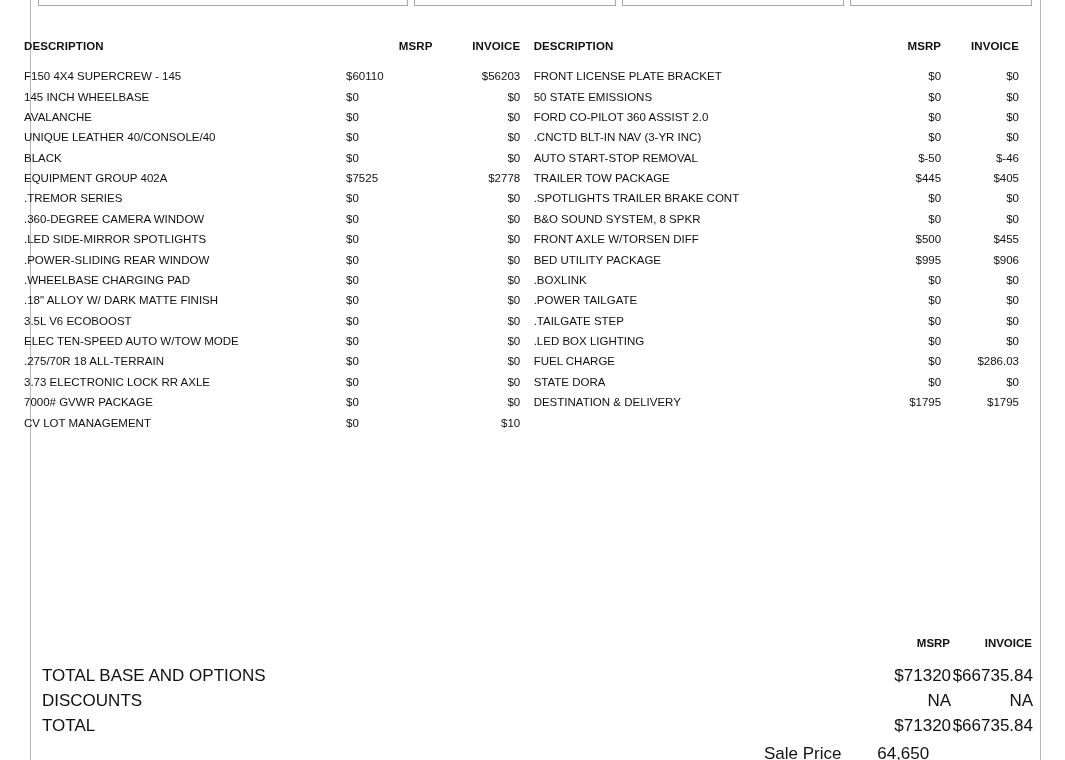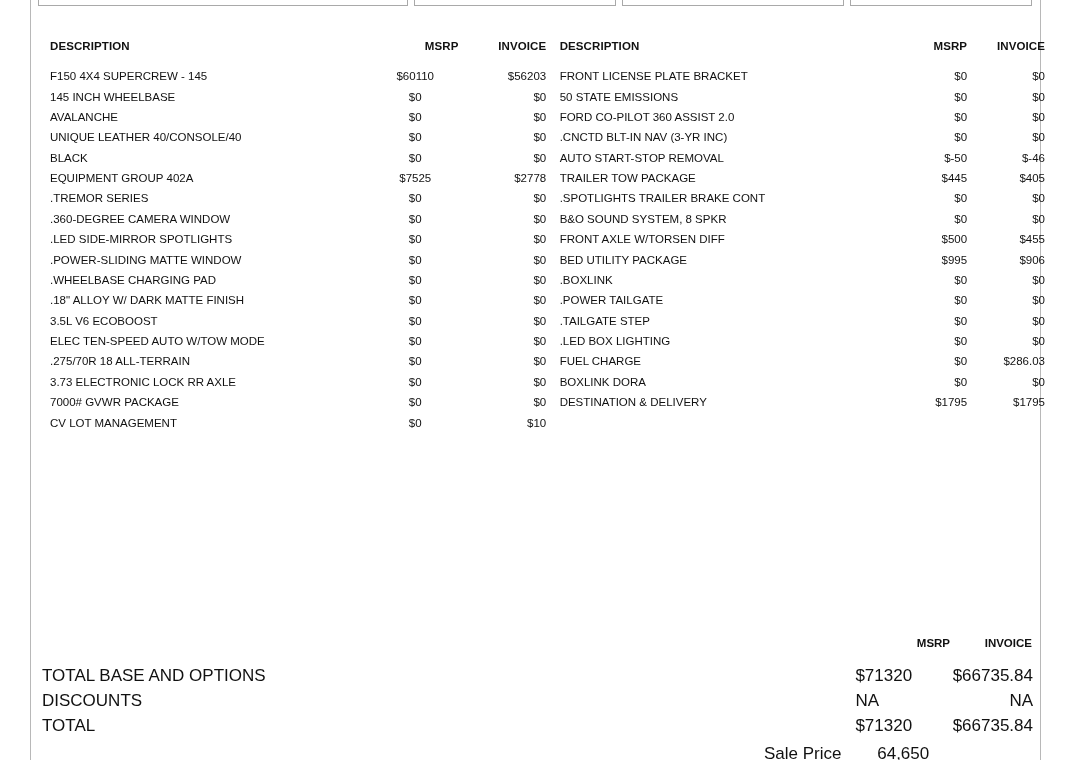--- a/index.html
+++ b/index.html
@@ -51,40 +51,40 @@
     height: 26px;
   }
   .top-box.b1 { width: 370px; }
   .top-box.b2 { width: 202px; }
   .top-box.b3 { width: 222px; }
   .top-box.b4 { width: 182px; }
 
   
   .options-table {
     position: absolute;
-    left: 50px;
+    left: 24px;
     top: 40px;
     width: 995px;
     border-collapse: collapse;
     font-size: 11.5px;
   }
   .options-table th {
     font-size: 11.5px;
     font-weight: bold;
     padding: 0 0 14px 0;
     text-align: left;
     letter-spacing: 0.1px;
   }
   .options-table td {
     font-size: 11.5px;
     padding: 4.2px 0;
     white-space: nowrap;
   }
   .col-desc-l  { width: 330px; text-align: left; }
-  .col-msrp-l  { width: 90px;  text-align: center; padding-right: 10px !important; }
+  .col-msrp-l  { width: 90px;  text-align: left; padding-right: 10px !important; }
   .col-inv-l   { width: 80px;  text-align: right; }
   .col-gap     { width: 8px; }
   .col-desc-r  { width: 330px; text-align: left; padding-left: 6px !important; }
   .col-msrp-r  { width: 90px;  text-align: right; }
   .col-inv-r   { width: 80px;  text-align: right; }
 
   th.col-msrp-l, th.col-inv-l, th.col-msrp-r, th.col-inv-r { text-align: right; }
   th.col-msrp-l { padding-right: 10px; }
   th.col-desc-r { padding-left: 6px; }
 
@@ -105,21 +105,21 @@
     font-size: 11.5px;
     text-align: right;
     padding-bottom: 14px;
   }
   .totals td {
     font-size: 17px;
     padding: 2.5px 0;
     white-space: nowrap;
   }
   .t-label { width: 820px; text-align: left; padding-left: 4px !important; }
-  .t-msrp  { width: 95px; }
+  .t-msrp  { width: 95px; text-align: right; }
   .t-inv   { width: 80px; text-align: right; }
 
   .sale-row td {
     padding-top: 6px;
     font-size: 17px;
   }
   .sale-label {
     text-align: right;
     padding-right: 14px !important;
   }
@@ -229,21 +229,21 @@
       <tr>
         <td class="col-desc-l">.LED SIDE-MIRROR SPOTLIGHTS</td>
         <td class="col-msrp-l">$0</td>
         <td class="col-inv-l">$0</td>
         <td class="col-gap"></td>
         <td class="col-desc-r">FRONT AXLE W/TORSEN DIFF</td>
         <td class="col-msrp-r">$500</td>
         <td class="col-inv-r">$455</td>
       </tr>
       <tr>
-        <td class="col-desc-l">.POWER-SLIDING MATTE WINDOW</td>
+        <td class="col-desc-l">.POWER-SLIDING REAR WINDOW</td>
         <td class="col-msrp-l">$0</td>
         <td class="col-inv-l">$0</td>
         <td class="col-gap"></td>
         <td class="col-desc-r">BED UTILITY PACKAGE</td>
         <td class="col-msrp-r">$995</td>
         <td class="col-inv-r">$906</td>
       </tr>
       <tr>
         <td class="col-desc-l">.WHEELBASE CHARGING PAD</td>
         <td class="col-msrp-l">$0</td>
@@ -287,21 +287,21 @@
         <td class="col-gap"></td>
         <td class="col-desc-r">FUEL CHARGE</td>
         <td class="col-msrp-r">$0</td>
         <td class="col-inv-r">$286.03</td>
       </tr>
       <tr>
         <td class="col-desc-l">3.73 ELECTRONIC LOCK RR AXLE</td>
         <td class="col-msrp-l">$0</td>
         <td class="col-inv-l">$0</td>
         <td class="col-gap"></td>
-        <td class="col-desc-r">BOXLINK DORA</td>
+        <td class="col-desc-r">STATE DORA</td>
         <td class="col-msrp-r">$0</td>
         <td class="col-inv-r">$0</td>
       </tr>
       <tr>
         <td class="col-desc-l">7000# GVWR PACKAGE</td>
         <td class="col-msrp-l">$0</td>
         <td class="col-inv-l">$0</td>
         <td class="col-gap"></td>
         <td class="col-desc-r">DESTINATION &amp; DELIVERY</td>
         <td class="col-msrp-r">$1795</td>

